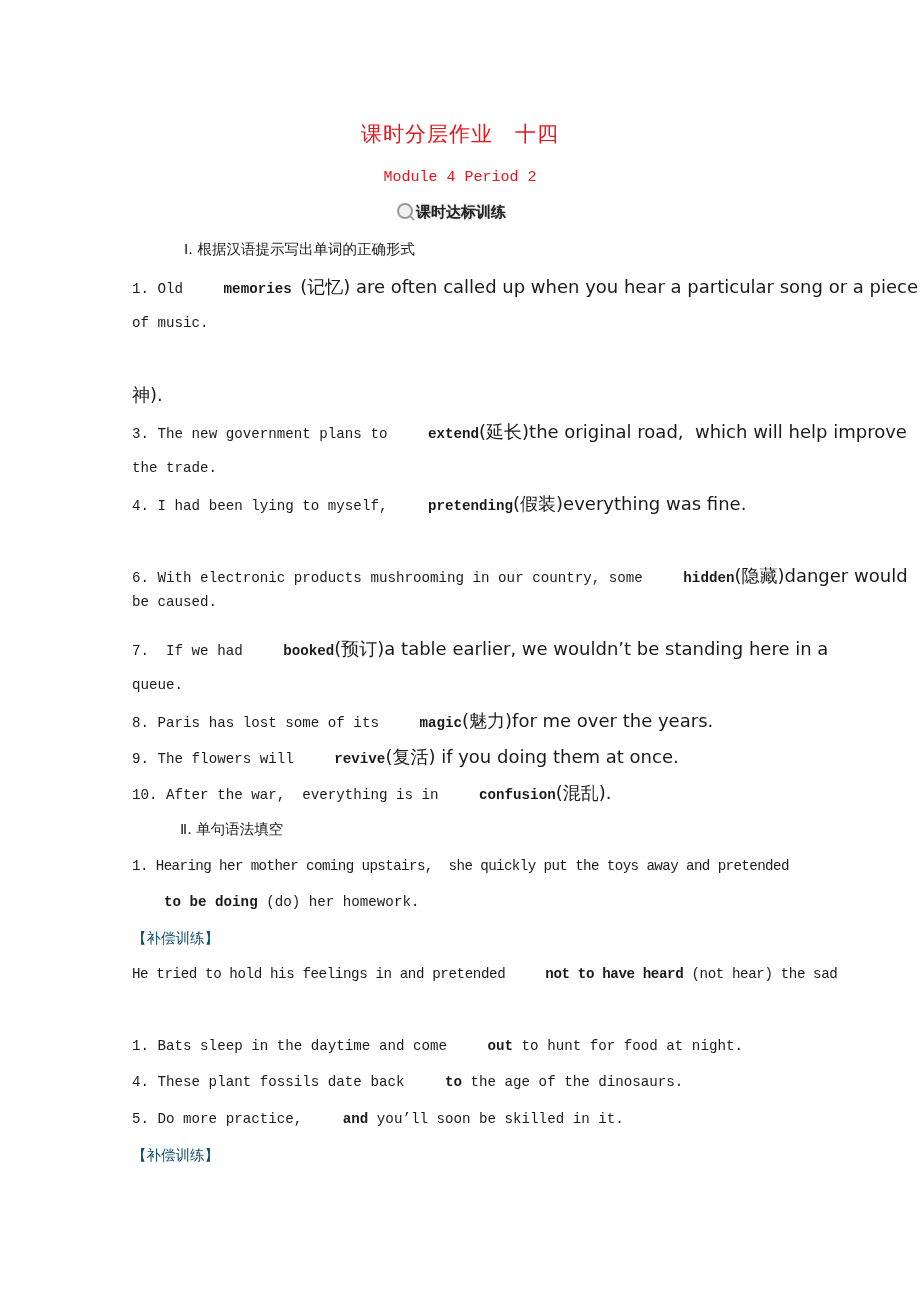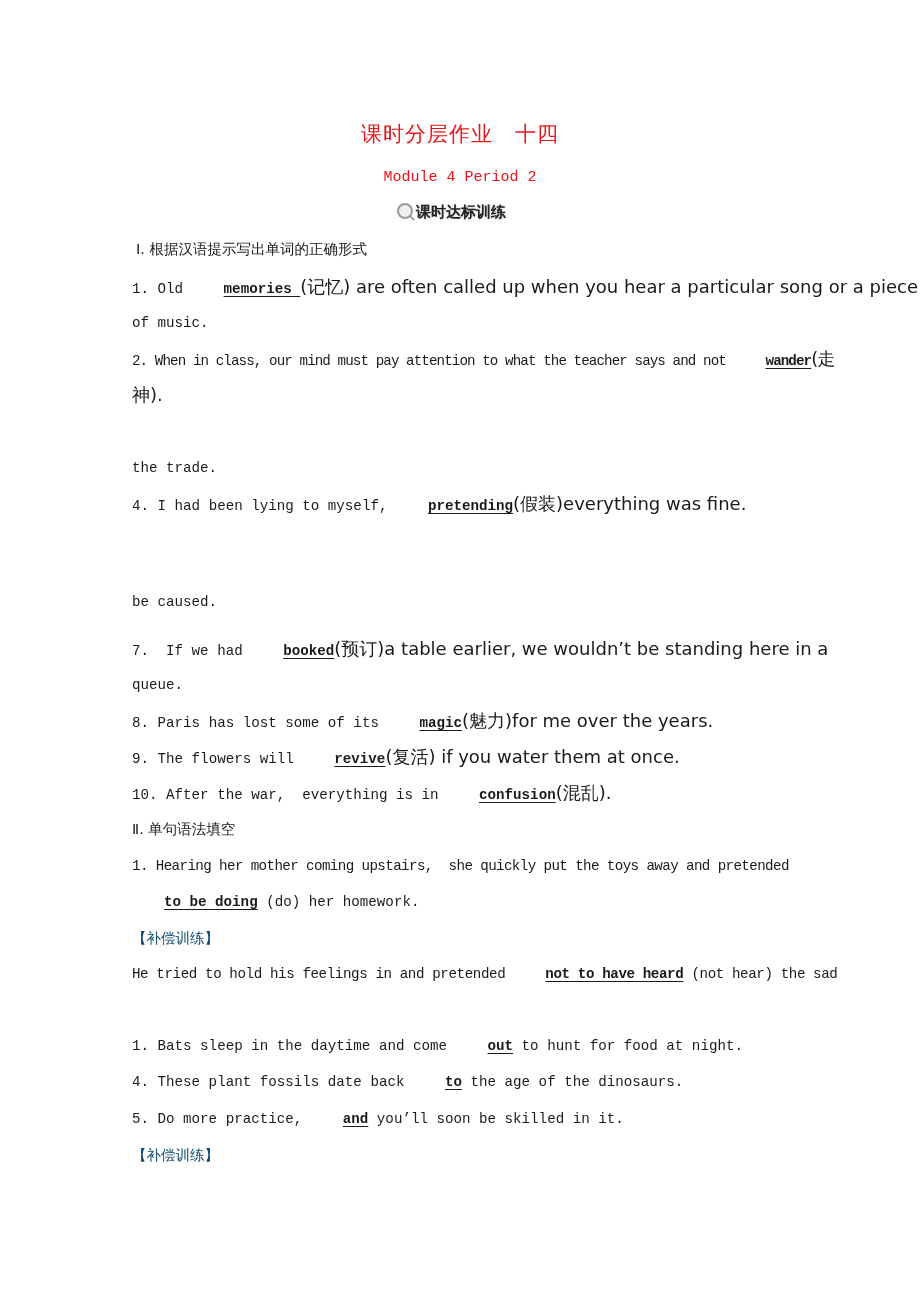--- a/index.html
+++ b/index.html
@@ -13,59 +13,60 @@
               font-family: "Liberation Mono", monospace; font-size: 15px; color: #e8141b; }
   .banner { position: absolute; left: 397px; top: 203px; height: 22px; display: flex; align-items: flex-start; }
   .banner .mag { width: 16px; height: 16px; border: 2px solid #9a9a9a; border-radius: 50%; box-sizing: border-box;
                  background: #f0f0f0; position: relative; margin-right: 3px; }
   .banner .mag::after { content: ""; position: absolute; width: 6px; height: 2px; background: #9a9a9a;
                         right: -4px; bottom: -2px; transform: rotate(45deg); }
   .banner .btext { font-family: "DejaVu Sans", sans-serif; font-weight: bold; font-size: 15px; color: #222;
                    text-shadow: 0 0 2px #bbb; }
   .line { position: absolute; left: 132px; font-size: 14.2px; white-space: pre; line-height: 20px; }
   .cn { font-family: "DejaVu Sans", sans-serif; font-size: 18px; }
-  .ans { font-weight: bold; text-decoration: underline; text-underline-offset: 3px; padding-left: 32px; }
+  .ans { font-weight: bold; text-underline-offset: 3px; padding-left: 32px; }
   .red { color: #0c4a6e; font-family: "DejaVu Sans", sans-serif; font-size: 14.5px; }
-  .heading { font-family: "DejaVu Sans", sans-serif; font-size: 14.5px; }
+  .heading { font-family: "DejaVu Sans", sans-serif; font-size: 14.5px; margin-left: 48px; }
 </style>
 </head>
 <body>
 
 <div class="page">
 
   <div class="title">
     <span>课时分层作业</span><span class="gap"></span><span>十四</span>
   </div>
   <div class="subtitle">Module 4  Period 2</div>
   <div class="banner">
     <span class="mag"></span>
     <span class="btext">课时达标训练</span>
   </div>
 
   <div class="line heading" style="top:239px;left:136px">Ⅰ. 根据汉语提示写出单词的正确形式</div>
 
   <div class="line" style="top:277px"><span>1.</span><span> Old </span><span class="ans">memories </span><span class="cn">(记忆) are often called up when you hear a particular song or a piece</span></div>
   <div class="line" style="top:313px">of music.</div>
 
-  <div class="line" style="top:349px;letter-spacing:-0.9px"><span>2.</span><span> When in class, our mind must pay attention to what the teacher says and not </span><span class="ans">wander</span><span class="cn">(走</span></div>
   <div class="line cn" style="top:385px">神).</div>
 
+  <div class="line" style="top:422px"><span>3.</span><span> The new government plans to </span><span class="ans">extend</span><span class="cn">(延长)the original road,  which will help improve</span></div>
   <div class="line" style="top:458px">the trade.</div>
 
   <div class="line" style="top:494px"><span>4.</span><span> I had been lying to myself, </span><span class="ans">pretending</span><span class="cn">(假装)everything was fine.</span></div>
 
 
+  <div class="line" style="top:566px"><span>6.</span><span> With electronic products mushrooming in our country, some </span><span class="ans">hidden</span><span class="cn">(隐藏)danger would</span></div>
   <div class="line" style="top:592px">be caused.</div>
 
   <div class="line" style="top:639px"><span>7.</span><span>  If we had </span><span class="ans">booked</span><span class="cn">(预订)a table earlier, we wouldn’t be standing here in a</span></div>
   <div class="line" style="top:675px">queue.</div>
 
   <div class="line" style="top:711px"><span>8.</span><span> Paris has lost some of its </span><span class="ans">magic</span><span class="cn">(魅力)for me over the years.</span></div>
 
-  <div class="line" style="top:747px"><span>9.</span><span> The flowers will </span><span class="ans">revive</span><span class="cn">(复活) if you water them at once.</span></div>
+  <div class="line" style="top:747px"><span>9.</span><span> The flowers will </span><span class="ans">revive</span><span class="cn">(复活) if you doing them at once.</span></div>
 
   <div class="line" style="top:783px"><span>10.</span><span> After the war,  everything is in </span><span class="ans">confusion</span><span class="cn">(混乱).</span></div>
 
   <div class="line heading" style="top:819px">Ⅱ. 单句语法填空</div>
 
   <div class="line" style="top:856px;letter-spacing:-0.6px">1. Hearing her mother coming upstairs,  she quickly put the toys away and pretended</div>
   <div class="line" style="top:892px"><span class="ans">to be doing</span><span> (do) her homework.</span></div>
 
   <div class="line red" style="top:928px">【补偿训练】</div>
 

